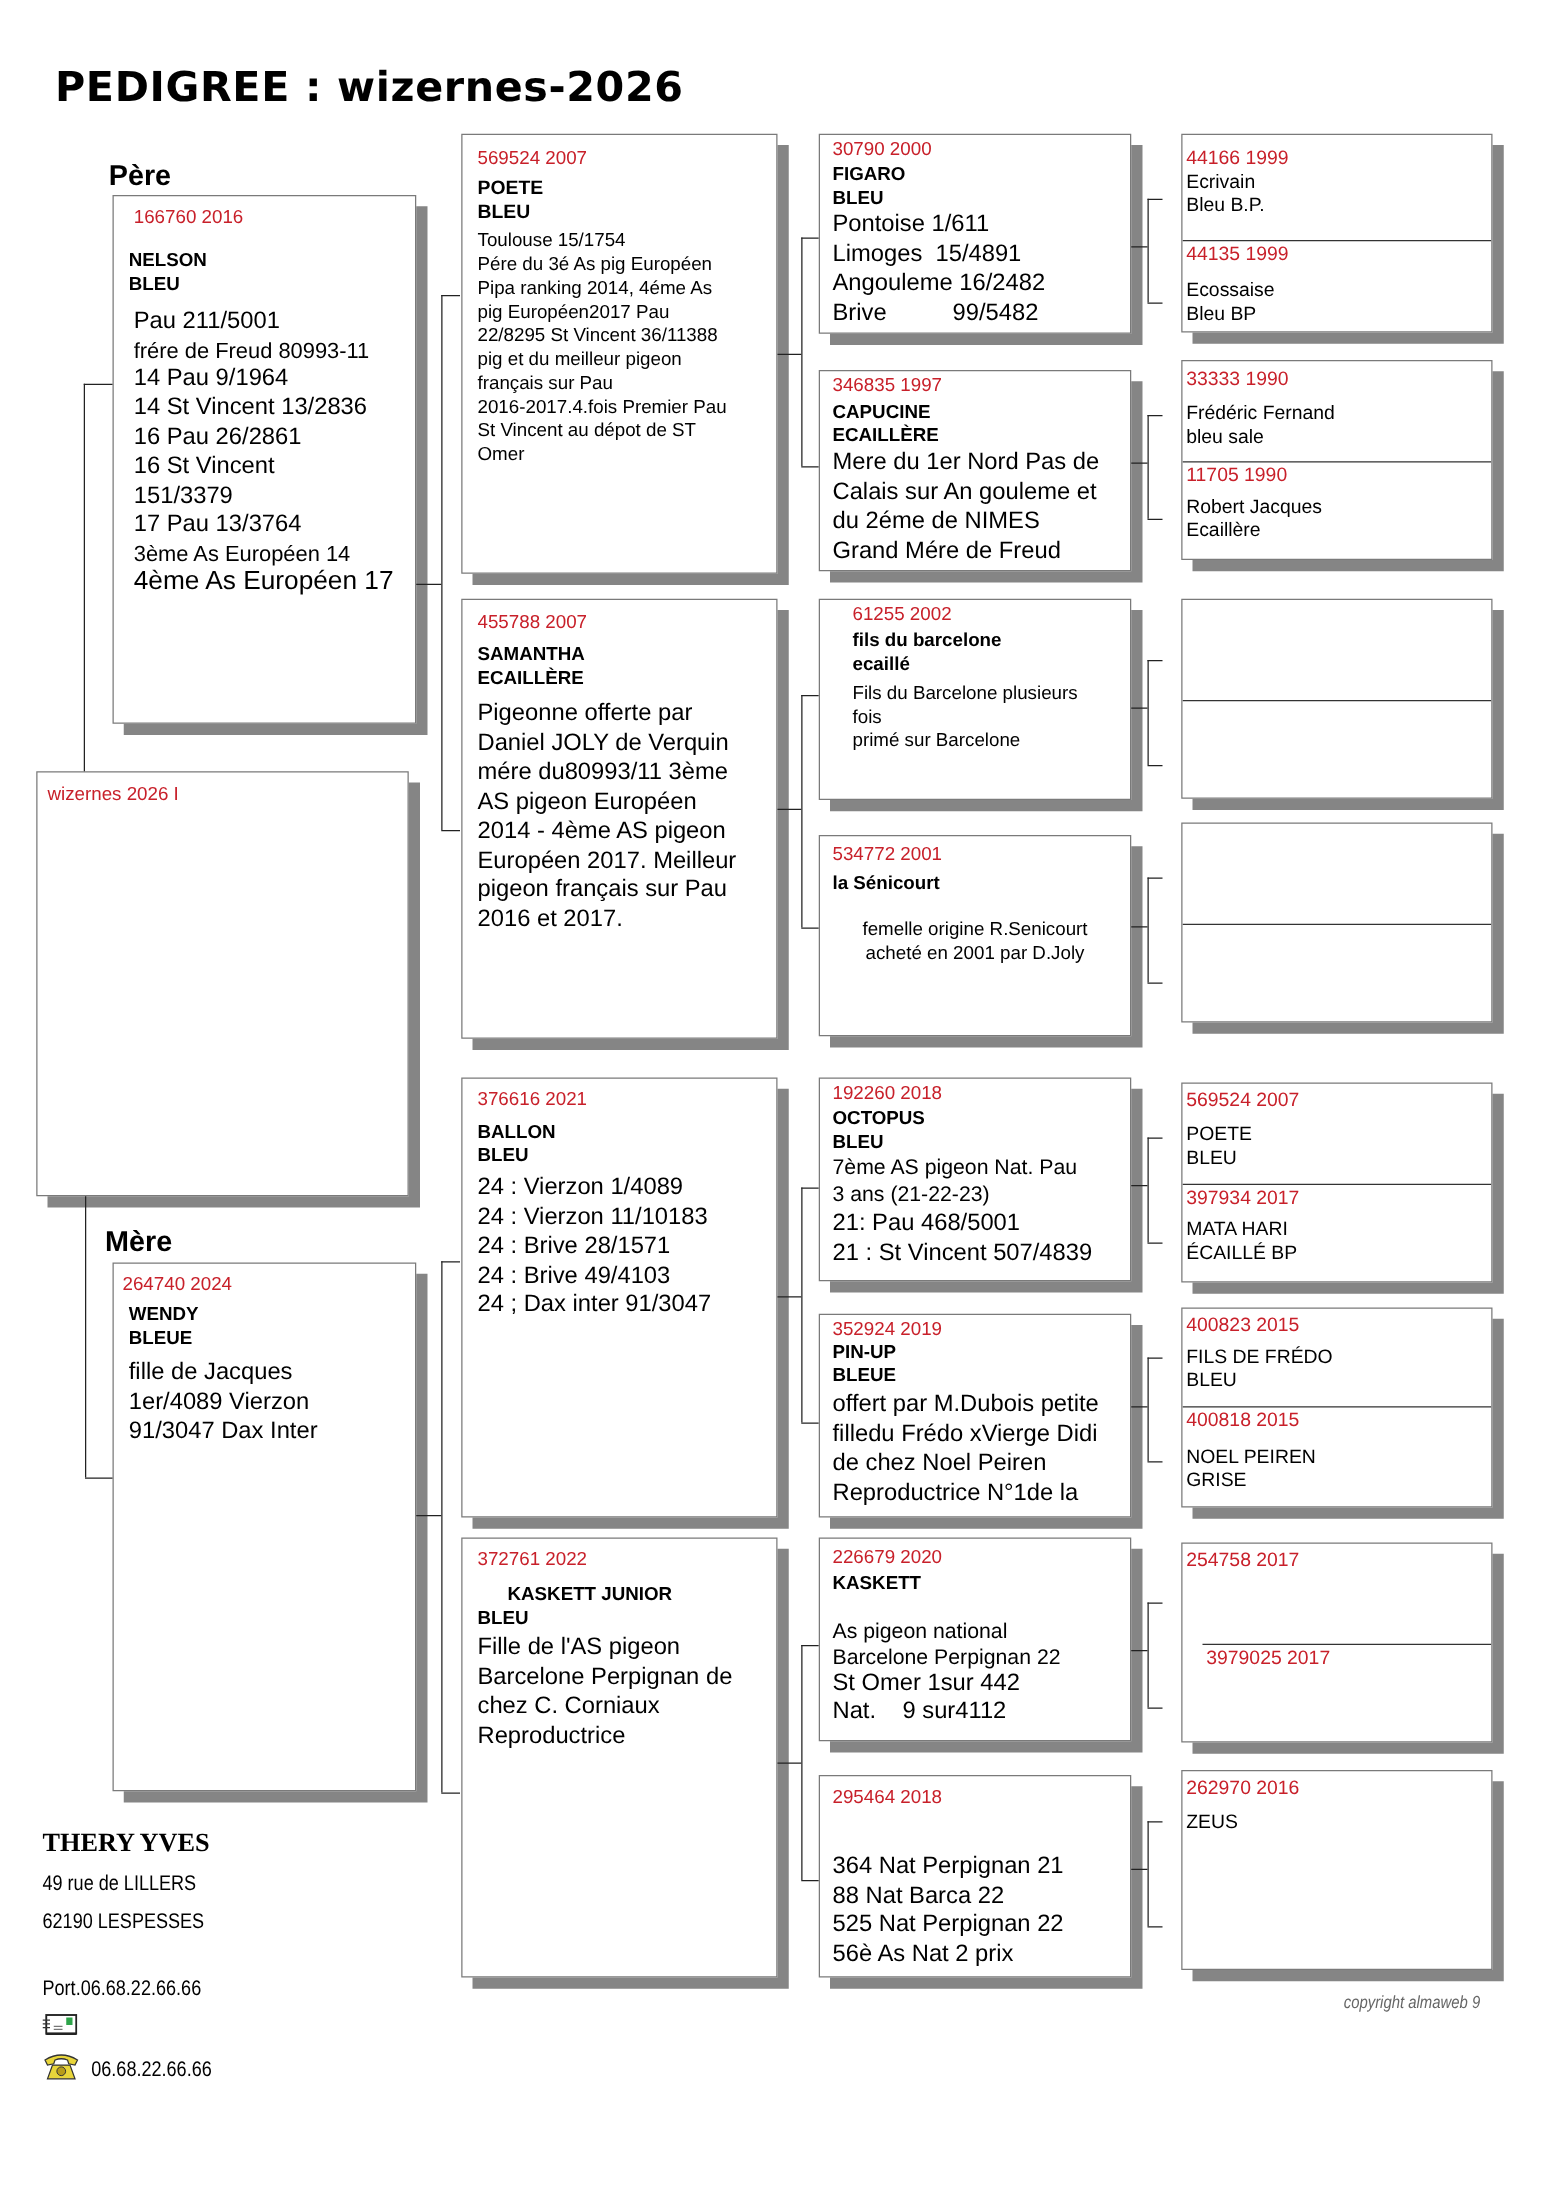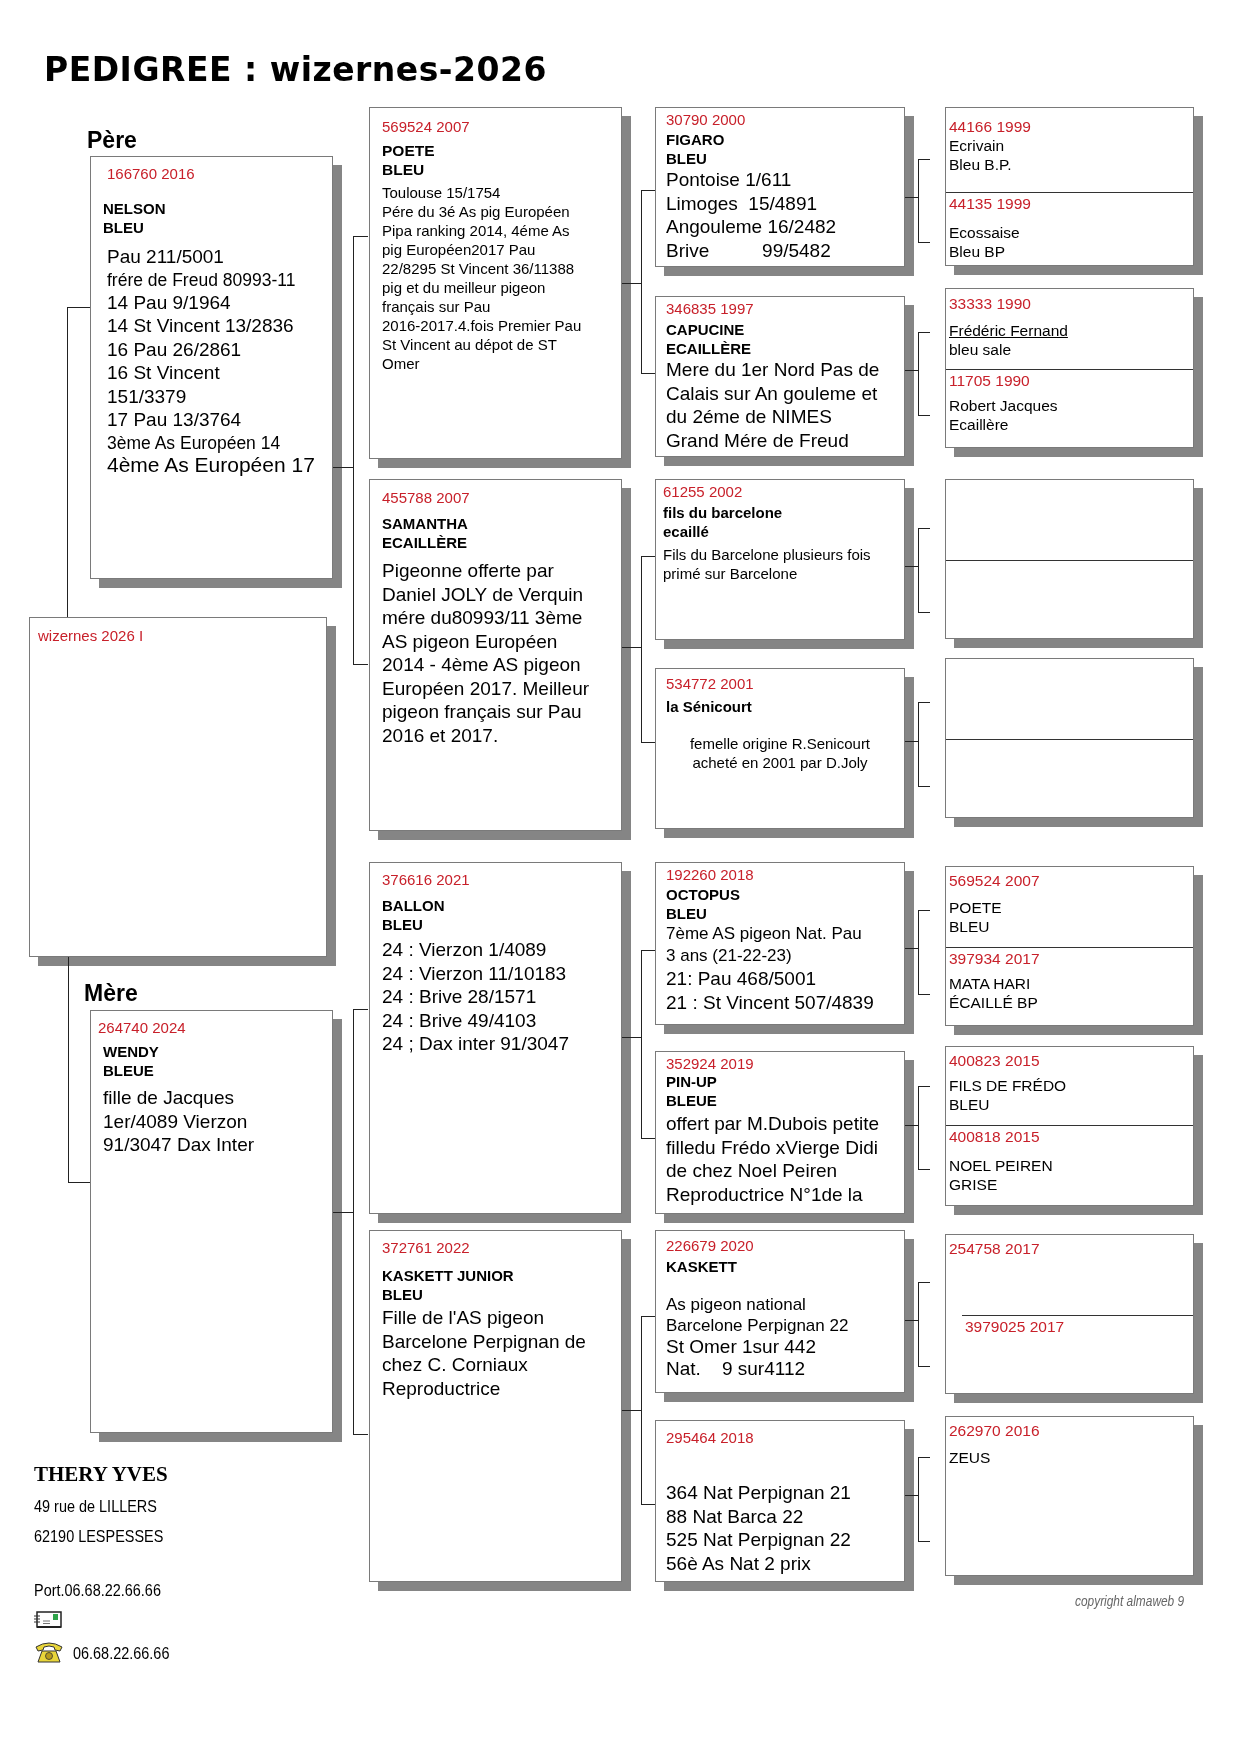--- a/index.html
+++ b/index.html
@@ -120,21 +120,21 @@
     <div class="big">24 : Vierzon 1/4089</div>
     <div class="big">24 : Vierzon 11/10183</div>
     <div class="big">24 : Brive 28/1571</div>
     <div class="big">24 : Brive 49/4103</div>
     <div class="big">24 ; Dax inter 91/3047</div>
   </div>
 </div>
 
 <div class="box" style="left:369px;top:1230px;width:253px;height:352px;padding:8px 12px;">
   <div class="ring">372761 2022</div>
-  <div class="name" style="margin-top:10px;">KASKETT JUNIOR</div>
+  <div class="name" style="margin-top:10px;margin-left:24px;">KASKETT JUNIOR</div>
   <div class="name">BLEU</div>
   <div style="margin-top:2px;">
     <div class="big">Fille de l'AS pigeon</div>
     <div class="big">Barcelone Perpignan de</div>
     <div class="big">chez C. Corniaux</div>
     <div class="big">Reproductrice</div>
   </div>
 </div>
 
 <div class="hl" style="left:622px;top:283px;width:19px;"></div>
@@ -170,21 +170,21 @@
 <div class="box" style="left:655px;top:296px;width:250px;height:161px;padding:3px 10px;">
   <div class="ring">346835 1997</div>
   <div class="name" style="margin-top:3px;">CAPUCINE</div>
   <div class="name">ECAILLÈRE</div>
   <div class="big">Mere du 1er Nord Pas de</div>
   <div class="big">Calais sur An gouleme et</div>
   <div class="big">du 2éme de NIMES</div>
   <div class="big">Grand Mére de Freud</div>
 </div>
 
-<div class="box" style="left:655px;top:479px;width:250px;height:161px;padding:3px 7px;">
+<div class="box" style="left:655px;top:479px;width:250px;height:161px;padding:3px 26px;">
   <div class="ring">61255 2002</div>
   <div class="name" style="margin-top:3px;">fils du barcelone</div>
   <div class="name">ecaillé</div>
   <div style="margin-top:4px;">
     <div class="txt">Fils du Barcelone plusieurs fois</div>
     <div class="txt">primé sur Barcelone</div>
   </div>
 </div>
 
 <div class="box" style="left:655px;top:668px;width:250px;height:161px;padding:6px 10px;">
@@ -289,21 +289,21 @@
     <div class="ring">44135 1999</div>
     <div class="txt" style="height:10px;"></div>
     <div class="txt">Ecossaise</div>
     <div class="txt">Bleu BP</div>
   </div>
 </div>
 
 <div class="box gp" style="left:945px;top:288px;width:249px;height:160px;">
   <div class="half" style="top:4px;height:76px;">
     <div class="ring">33333 1990</div>
-    <div class="txt" style="margin-top:8px;text-decoration:underline;">Frédéric Fernand</div>
+    <div class="txt" style="margin-top:8px;">Frédéric Fernand</div>
     <div class="txt">bleu sale</div>
   </div>
   <div class="half" style="top:80px;height:80px;">
     <div class="ring">11705 1990</div>
     <div class="txt" style="margin-top:6px;">Robert Jacques</div>
     <div class="txt">Ecaillère</div>
   </div>
 </div>
 
 <div class="box gp" style="left:945px;top:479px;width:249px;height:160px;">

